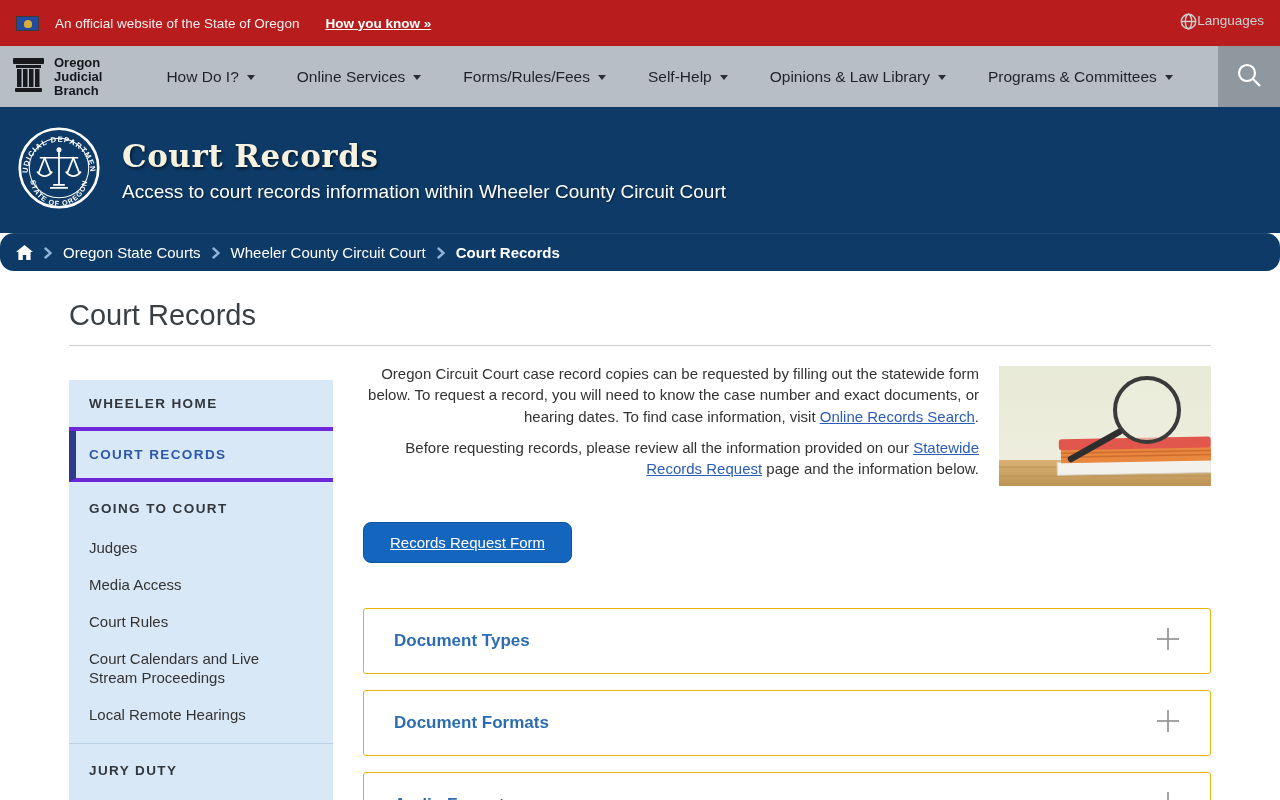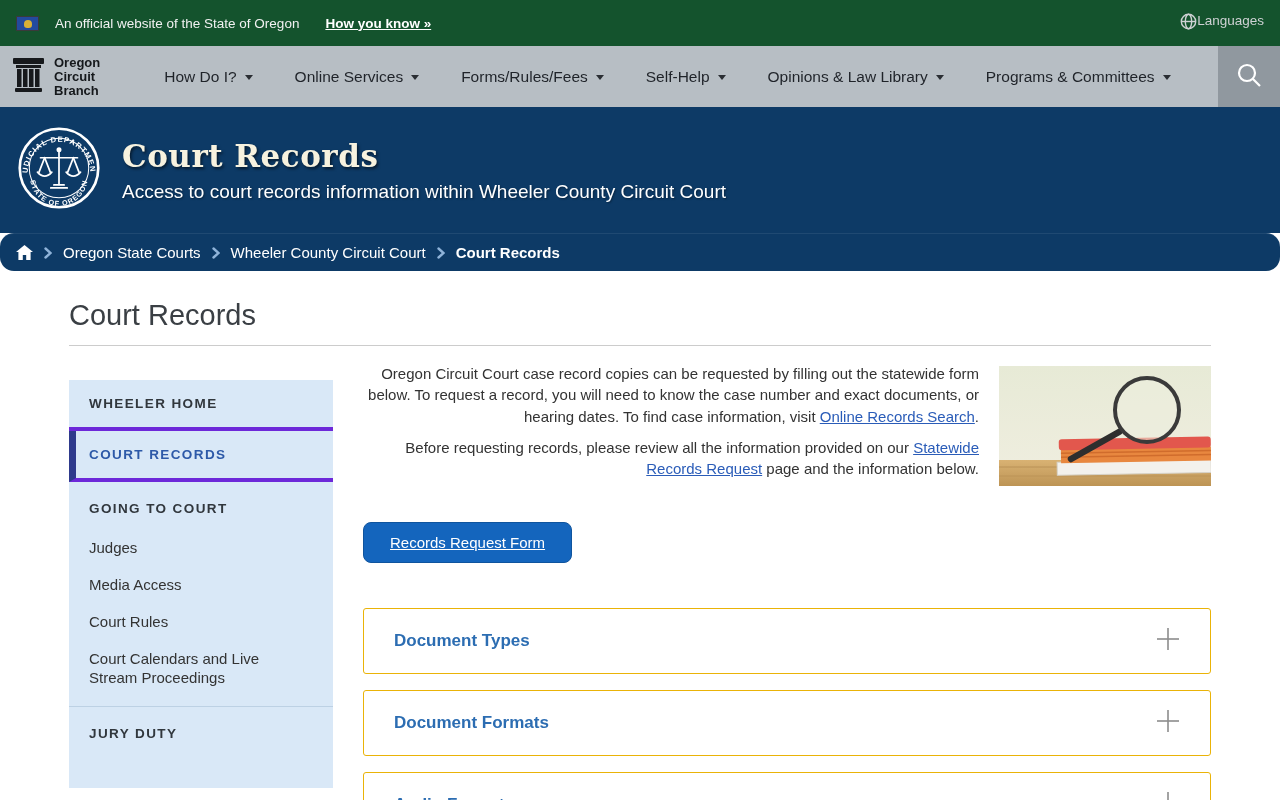--- a/index.html
+++ b/index.html
@@ -1,20 +1,20 @@
 <!DOCTYPE html>
 <html><head>
 <meta charset="utf-8">
 <style>
   * { margin:0; padding:0; box-sizing:border-box; }
   html,body { width:1280px; height:800px; overflow:hidden; background:#fff;
               font-family:"Liberation Sans", sans-serif; }
 
   
-  .topbar { height:46px; background:#14532d; display:flex; align-items:center;
+  .topbar { height:46px; background:#b91c1c; display:flex; align-items:center;
             padding:0 16px; color:#f1f1f1; font-size:13.5px; }
   .flag { width:23px; height:15px; background:#234a9e; border:1px solid #3a3a3a;
           position:relative; margin-right:16px; flex:0 0 auto; }
   .flag::after { content:""; position:absolute; left:7px; top:3px; width:8px; height:8px;
                  background:#d9b036; border-radius:50% 50% 40% 40%; }
   .how-link { color:#fff; font-weight:600; text-decoration:underline; margin-left:26px; cursor:pointer; }
   .topbar-right { margin-left:auto; display:flex; align-items:flex-start; 
                   color:#cfd2d4; cursor:pointer; }
 
   
@@ -109,21 +109,21 @@
         <rect x="4" y="10" width="25" height="3"></rect>
         <rect x="5" y="14" width="4.5" height="18"></rect>
         <rect x="11" y="14" width="4.5" height="18"></rect>
         <rect x="17" y="14" width="4.5" height="18"></rect>
         <rect x="23" y="14" width="4.5" height="18"></rect>
         <rect x="3" y="33" width="27" height="4" rx="1"></rect>
       </svg>
     </span>
     <span class="brand-text">
       <span>Oregon</span><br>
-      <span>Circuit</span><br>
+      <span>Judicial</span><br>
       <span>Branch</span>
     </span>
   </div>
   <nav class="menu">
 
   <div class="menu-item">
         <span>How Do I?</span>
         <span class="caret"></span>
       </div>
       <div class="menu-item">
@@ -249,20 +249,23 @@
         </a>
         <a class="side-item t-link">
           <span>Media Access</span>
         </a>
         <a class="side-item t-link">
           <span>Court Rules</span>
         </a>
         <a class="side-item t-link">
           <span>Court Calendars and Live Stream Proceedings</span>
         </a>
+        <a class="side-item t-link">
+          <span>Local Remote Hearings</span>
+        </a>
         <a class="side-item t-section">
           <span>JURY DUTY</span>
         </a>
       </nav>
 
     <div class="main-col">
       <div class="intro">
         <div class="paras">
           <p><span>Oregon Circuit Court case record copies can be requested by filling out the statewide form below. To request a record, you will need to know the case number and exact documents, or hearing dates. To find case information, visit </span><a>Online Records Search</a><span>.</span></p>
           <p><span>Before requesting records, please review all the information provided on our </span><a>Statewide Records Request</a><span> page and the information below.</span></p>

